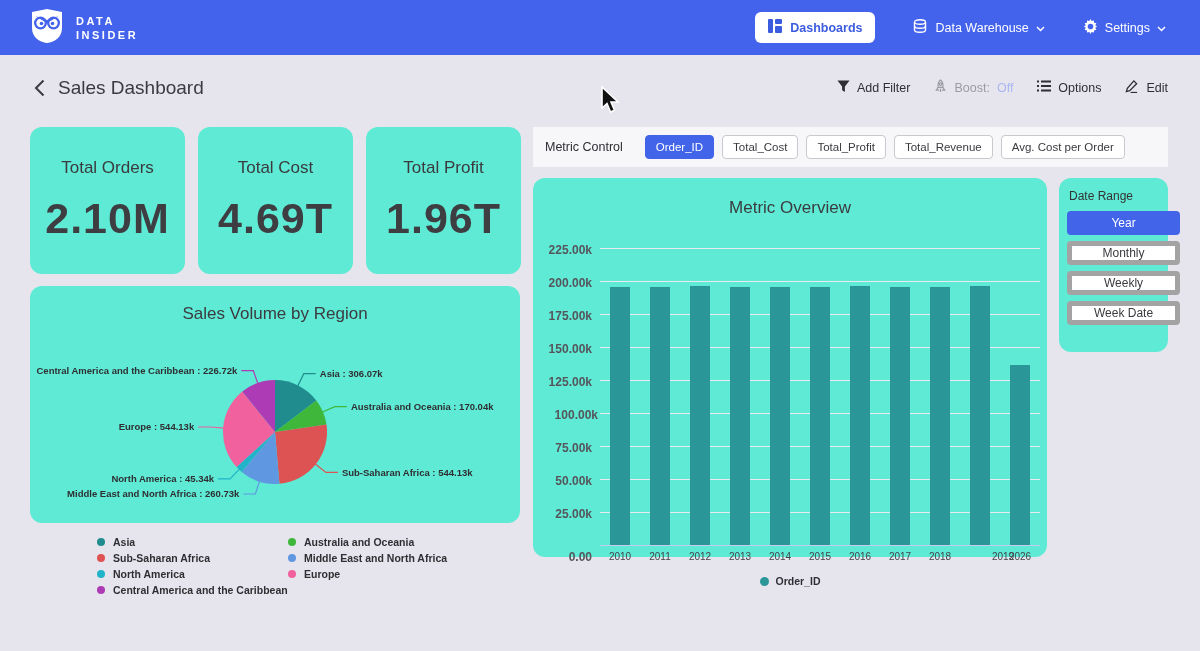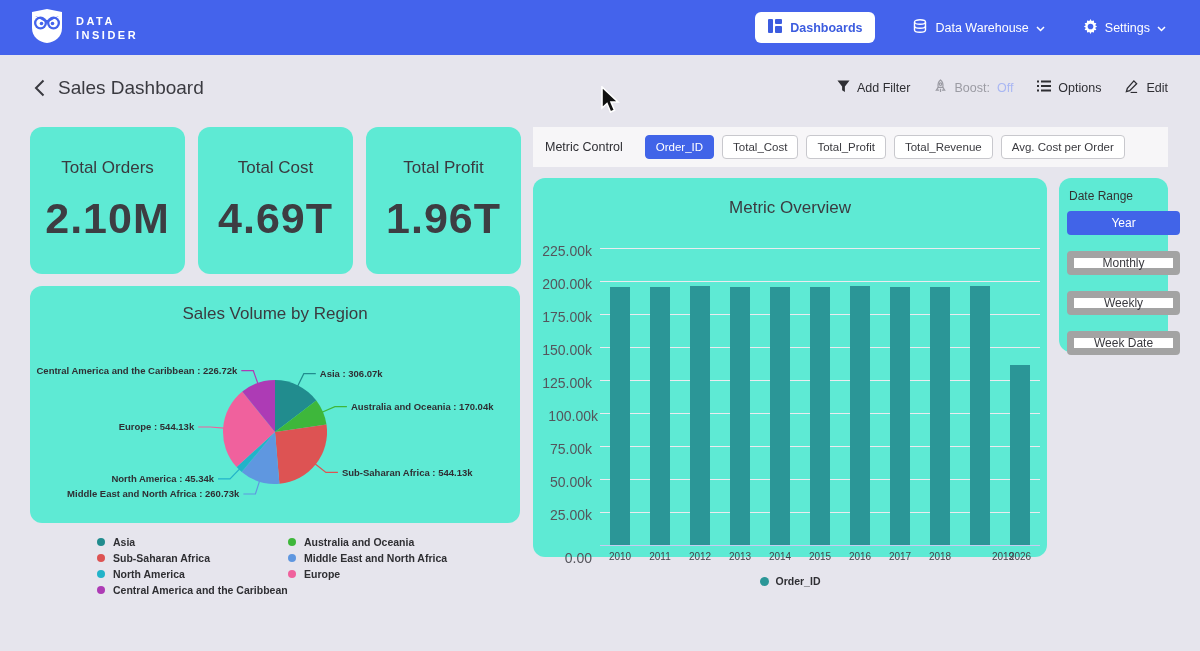--- a/index.html
+++ b/index.html
@@ -35,31 +35,31 @@
               display:flex;align-items:center;gap:16px;padding-left:12px;box-sizing:border-box;}
   .metric-label{font-size:12.5px;color:#2e2e33;margin-right:6px;}
   .chip{font-size:11.5px;color:#3a3a3f;background:#fff;border:1px solid #c8c8cd;border-radius:4px;
         padding:5px 10px;cursor:pointer;white-space:nowrap;}
   .chip.active{background:#4164e8;border-color:#4164e8;color:#fff;}
   
   .bar-card{left:533px;top:178px;width:514px;height:379px;}
   .bar-title{position:absolute;left:0;top:20px;width:100%;}
   .gridline{position:absolute;height:1px;background:#ebebef;}
   .gridline.zero{background:#c6ccf0;}
-  .ytick{position:absolute;font-size:14px;color:#55555c;text-align:right;width:50px;}
+  .ytick{position:absolute;font-size:12px;color:#55555c;text-align:right;width:50px;font-weight:bold;}
   .bar{position:absolute;background:#2b9697;}
   .xtick{position:absolute;font-size:10px;color:#44444a;text-align:center;width:40px;}
   .chart-legend{position:absolute;left:0;width:100%;display:flex;justify-content:center;
                 align-items:center;gap:7px;font-size:10.5px;font-weight:bold;color:#2f2f33;}
   .dot{width:9px;height:9px;border-radius:50%;display:inline-block;}
   
   .date-card{left:1059px;top:178px;width:109px;height:174px;padding:10px 8px;box-sizing:border-box;}
   .date-label{font-size:12px;color:#333;margin:1px 0 8px 2px;}
-  .date-btn{width:113px;height:24px;margin:0 auto 16px auto;display:flex;align-items:center;justify-content:center;
-            font-size:12px;color:#3a3a3f;background:#fff;border:7px solid #a3a3a3;border-radius:4px;
+  .date-btn{width:113px;height:24px;margin:0 auto 6px auto;display:flex;align-items:center;justify-content:center;
+            font-size:12px;color:#3a3a3f;background:#fff;border:5px solid #a3a3a3;border-radius:4px;
             box-sizing:border-box;cursor:pointer;}
   .date-btn.active{background:#4164e8;border-color:#4164e8;color:#fff;}
   
   .pie-card{left:30px;top:286px;width:490px;height:237px;}
   .pie-title{position:absolute;left:0;top:18px;width:100%;}
   .pie-legend{position:absolute;left:0;top:248px;width:100%;}
   .pie-legend .col{position:absolute;top:0;}
   .legend-row{display:flex;align-items:center;gap:8px;height:16px;
               font-size:10.5px;font-weight:bold;color:#2f2f33;}
   .legend-row .dot{width:8px;height:8px;}

